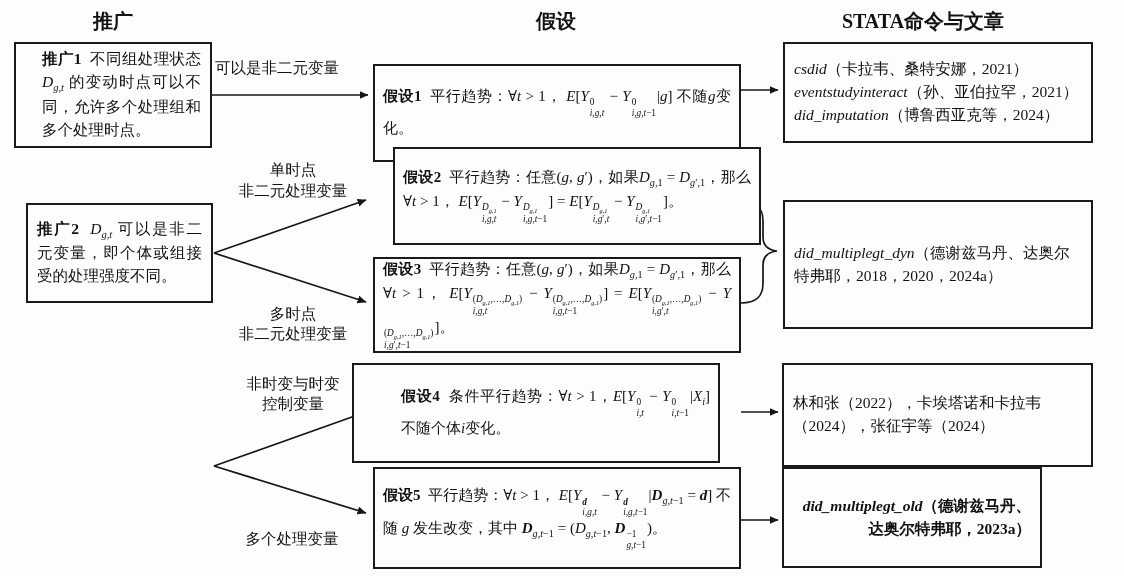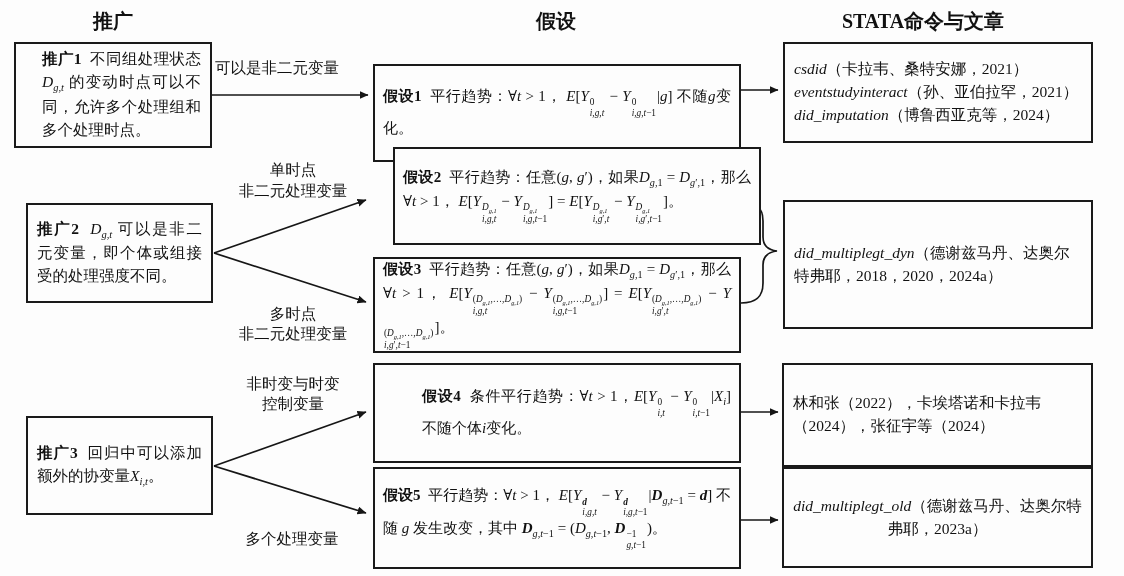--- a/index.html
+++ b/index.html
@@ -95,23 +95,20 @@
   <div class="col-header" style="left:113px;top:8px;">推广</div>
   <div class="col-header" style="left:556px;top:8px;">假设</div>
   <div class="col-header" style="left:923px;top:8px;">STATA命令与文章</div>
 
   <div class="box" style="left:14px;top:42px;width:198px;height:106px;padding-left:26px;">
       <div class="inner"><b>推广1</b>&nbsp; 不同组处理状态<i>D</i><sub><i>g,t</i></sub> 的变动时点可以不同，允许多个处理组和多个处理时点。</div>
     </div>
   <div class="box" style="left:26px;top:203px;width:187px;height:100px;">
       <div class="inner"><b>推广2</b>&nbsp; <i>D</i><sub><i>g,t</i></sub> 可以是非二元变量，即个体或组接受的处理强度不同。</div>
     </div>
-  <div class="box" style="left:26px;top:416px;width:187px;height:99px;">
-      <div class="inner"><b>推广3</b>&nbsp; 回归中可以添加额外的协变量<i>X</i><sub><i>i,t</i></sub>。</div>
-    </div>
 
   <div class="box assumption" style="left:373px;top:42px;width:368px;height:98px;margin-top:22px;">
       <div class="inner"><b>假设1</b>&nbsp; 平行趋势：∀<i>t</i> &gt; 1， <i>E</i>[<i>Y</i><span class="ss">
           <span>0</span>
           <span><i>i,g,t</i></span>
         </span> − <i>Y</i><span class="ss">
           <span>0</span>
           <span><i>i,g,t</i>−1</span>
         </span>|<i>g</i>] 不随<i>g</i>变化。</div>
     </div>
@@ -138,21 +135,21 @@
           <span>(<i>D<sub>g,1</sub></i>,…,<i>D<sub>g,1</sub></i>)</span>
           <span><i>i,g,t</i>−1</span>
         </span>] = <i>E</i>[<i>Y</i><span class="ss">
           <span>(<i>D<sub>g,1</sub></i>,…,<i>D<sub>g,1</sub></i>)</span>
           <span><i>i,g</i>′<i>,t</i></span>
         </span> − <i>Y</i><span class="ss">
           <span>(<i>D<sub>g,1</sub></i>,…,<i>D<sub>g,1</sub></i>)</span>
           <span><i>i,g</i>′<i>,t</i>−1</span>
         </span>]。</div>
     </div>
-  <div class="box assumption" style="left:373px;top:363px;width:368px;height:100px;padding-left:47px;">
+  <div class="box assumption" style="left:352px;top:363px;width:368px;height:100px;padding-left:47px;">
       <div class="inner"><b>假设4</b>&nbsp; 条件平行趋势：∀<i>t</i> &gt; 1，<i>E</i>[<i>Y</i><span class="ss">
           <span>0</span>
           <span><i>i,t</i></span>
         </span> − <i>Y</i><span class="ss">
           <span>0</span>
           <span><i>i,t</i>−1</span>
         </span>|<i>X<sub>i</sub></i>] 不随个体<i>i</i>变化。</div>
     </div>
   <div class="box assumption" style="left:373px;top:467px;width:368px;height:102px;">
       <div class="inner"><b>假设5</b>&nbsp; 平行趋势：∀<i>t</i> &gt; 1， <i>E</i>[<i>Y</i><span class="ss">
@@ -169,21 +166,21 @@
 
   <div class="box" style="left:783px;top:42px;width:310px;height:101px;text-align:left;">
       <div class="inner"><i>csdid</i>（卡拉韦、桑特安娜，2021）<br><i>eventstudyinteract</i>（孙、亚伯拉罕，2021）<br><i>did_imputation</i>（博鲁西亚克等，2024）</div>
     </div>
   <div class="box" style="left:783px;top:200px;width:310px;height:129px;text-align:left;">
       <div class="inner"><i>did_multiplegt_dyn</i>（德谢兹马丹、达奥尔特弗耶，2018，2020，2024a）</div>
     </div>
   <div class="box" style="left:782px;top:363px;width:311px;height:104px;text-align:left;">
       <div class="inner">林和张（2022），卡埃塔诺和卡拉韦（2024），张征宇等（2024）</div>
     </div>
-  <div class="box" style="left:782px;top:467px;width:311px;height:101px;text-align:center;">
+  <div class="box" style="left:782px;top:467px;width:260px;height:101px;text-align:right;font-weight:bold;">
       <div class="inner"><i>did_multiplegt_old</i>（德谢兹马丹、达奥尔特弗耶，2023a）</div>
     </div>
 
   <div class="edge-label" style="left:277px;top:58px;">可以是非二元变量</div>
   <div class="edge-label" style="left:293px;top:160px;">单时点</div>
   <div class="edge-label" style="left:293px;top:181px;">非二元处理变量</div>
   <div class="edge-label" style="left:293px;top:304px;">多时点</div>
   <div class="edge-label" style="left:293px;top:324px;">非二元处理变量</div>
   <div class="edge-label" style="left:293px;top:374px;">非时变与时变</div>
   <div class="edge-label" style="left:293px;top:394px;">控制变量</div>

